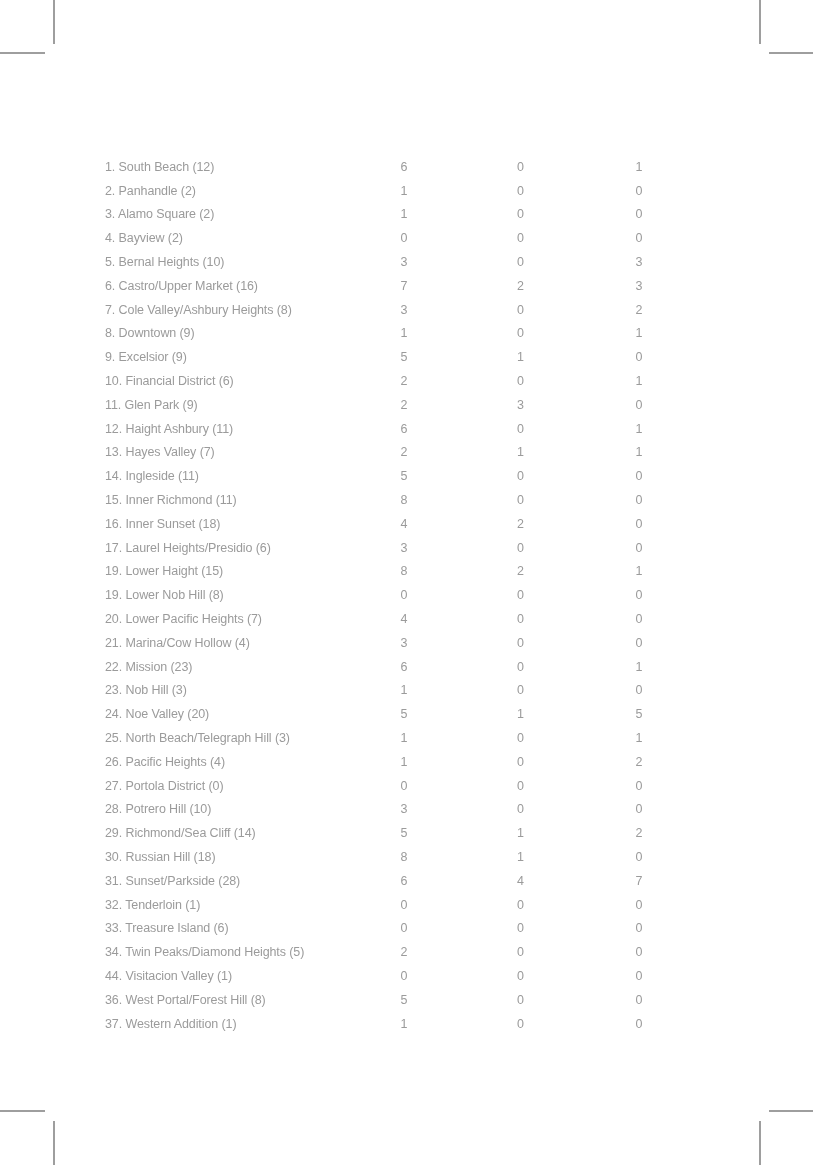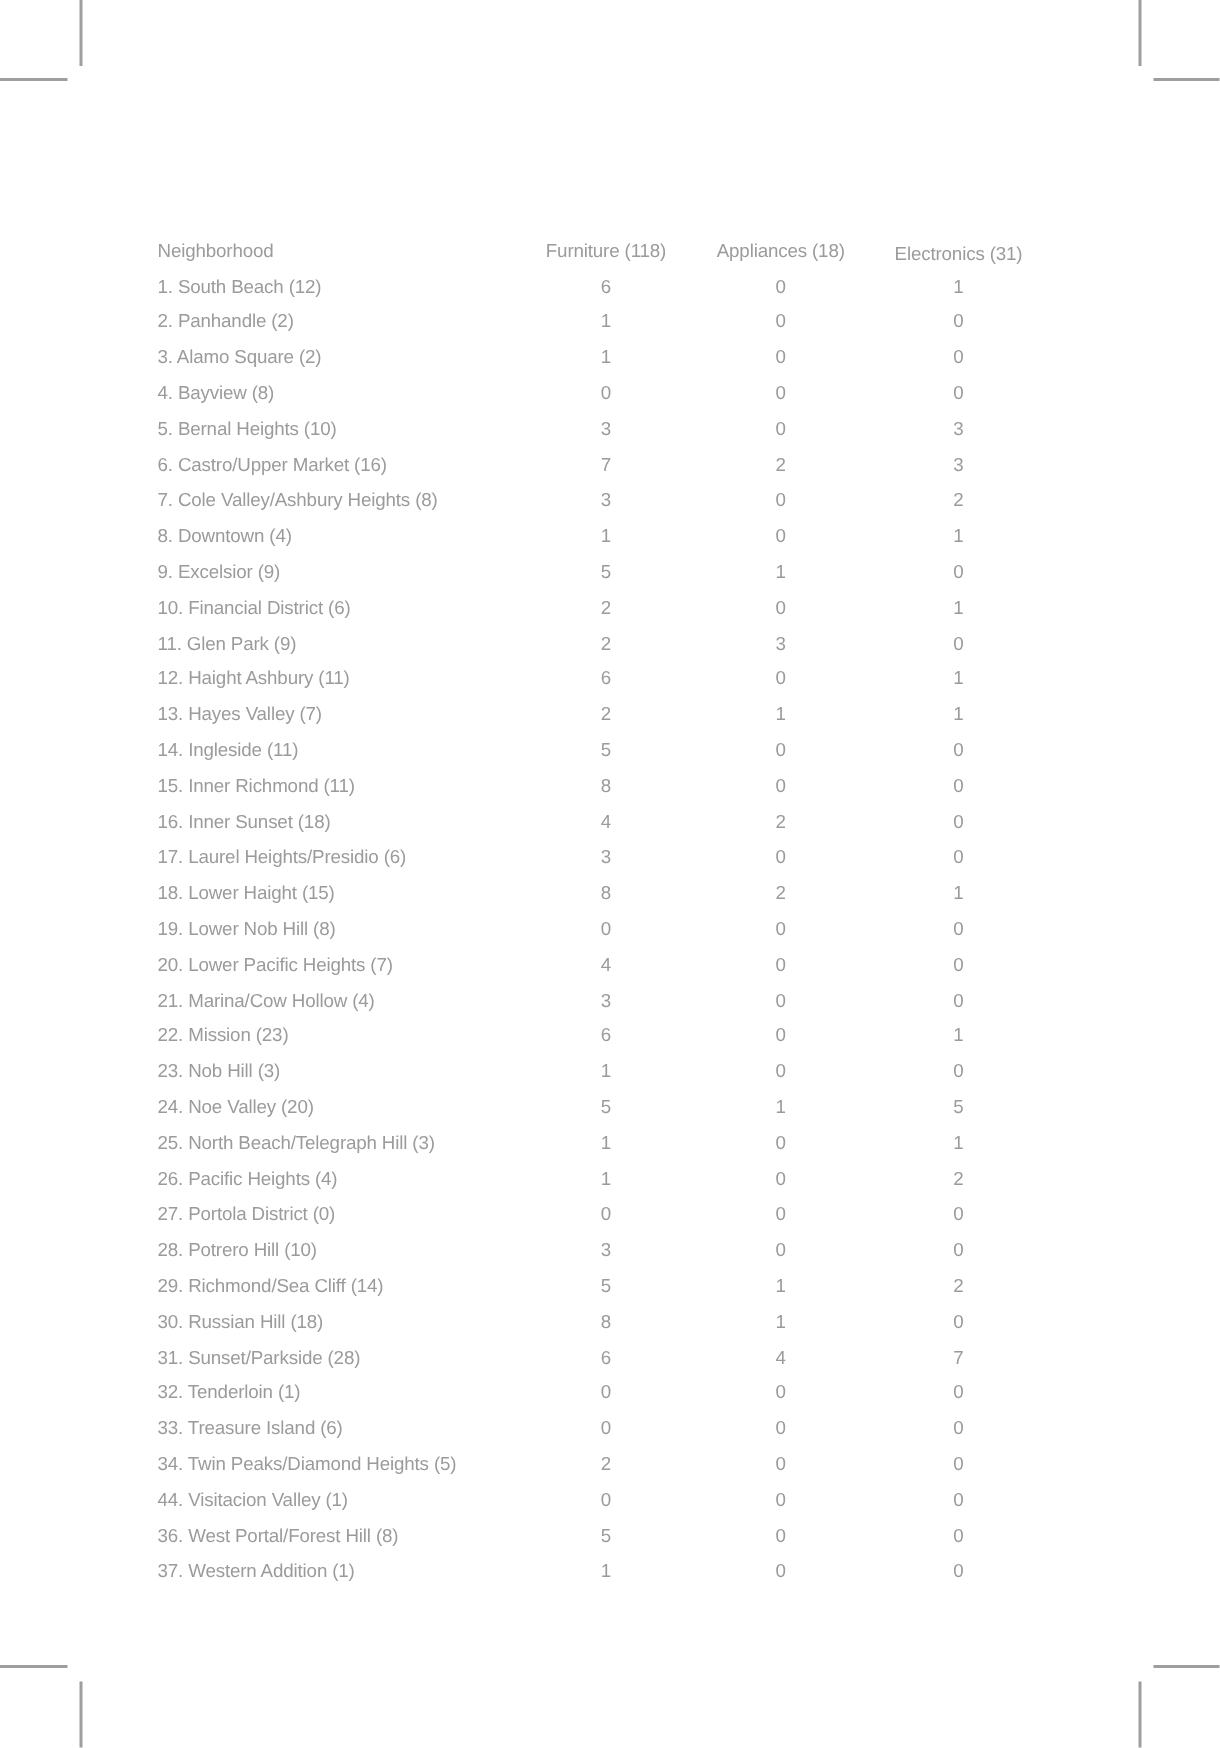--- a/index.html
+++ b/index.html
@@ -63,47 +63,41 @@
   <div class="crop-mark cm-tl-v" style="background: rgb(158, 158, 158);"></div>
   <div class="crop-mark cm-tl-h" style="background: rgb(158, 158, 158);"></div>
   <div class="crop-mark cm-tr-v" style="background: rgb(158, 158, 158);"></div>
   <div class="crop-mark cm-tr-h" style="background: rgb(158, 158, 158);"></div>
   <div class="crop-mark cm-bl-h" style="background: rgb(158, 158, 158);"></div>
   <div class="crop-mark cm-bl-v" style="background: rgb(158, 158, 158);"></div>
   <div class="crop-mark cm-br-h" style="background: rgb(158, 158, 158);"></div>
   <div class="crop-mark cm-br-v" style="background: rgb(158, 158, 158);"></div>
 
   <div class="table" style="color: rgb(155, 155, 155);">
-    <div class="row header">
-      <div class="cell name">Neighborhood</div>
-      <div class="cell f">Furniture (118)</div>
-      <div class="cell a">Appliances (18)</div>
-      <div class="cell e">Electronics (31)</div>
-    </div>
     <div id="rows">
         <div class="row">
           <div class="cell name">1. South Beach (12)</div>
           <div class="cell f">6</div>
           <div class="cell a">0</div>
           <div class="cell e">1</div>
         </div>
         <div class="row">
           <div class="cell name">2. Panhandle (2)</div>
           <div class="cell f">1</div>
           <div class="cell a">0</div>
           <div class="cell e">0</div>
         </div>
         <div class="row">
           <div class="cell name">3. Alamo Square (2)</div>
           <div class="cell f">1</div>
           <div class="cell a">0</div>
           <div class="cell e">0</div>
         </div>
         <div class="row">
-          <div class="cell name">4. Bayview (8)</div>
+          <div class="cell name">4. Bayview (2)</div>
           <div class="cell f">0</div>
           <div class="cell a">0</div>
           <div class="cell e">0</div>
         </div>
         <div class="row">
           <div class="cell name">5. Bernal Heights (10)</div>
           <div class="cell f">3</div>
           <div class="cell a">0</div>
           <div class="cell e">3</div>
         </div>
@@ -113,21 +107,21 @@
           <div class="cell a">2</div>
           <div class="cell e">3</div>
         </div>
         <div class="row">
           <div class="cell name">7. Cole Valley/Ashbury Heights (8)</div>
           <div class="cell f">3</div>
           <div class="cell a">0</div>
           <div class="cell e">2</div>
         </div>
         <div class="row">
-          <div class="cell name">8. Downtown (4)</div>
+          <div class="cell name">8. Downtown (9)</div>
           <div class="cell f">1</div>
           <div class="cell a">0</div>
           <div class="cell e">1</div>
         </div>
         <div class="row">
           <div class="cell name">9. Excelsior (9)</div>
           <div class="cell f">5</div>
           <div class="cell a">1</div>
           <div class="cell e">0</div>
         </div>
@@ -173,21 +167,21 @@
           <div class="cell a">2</div>
           <div class="cell e">0</div>
         </div>
         <div class="row">
           <div class="cell name">17. Laurel Heights/Presidio (6)</div>
           <div class="cell f">3</div>
           <div class="cell a">0</div>
           <div class="cell e">0</div>
         </div>
         <div class="row">
-          <div class="cell name">18. Lower Haight (15)</div>
+          <div class="cell name">19. Lower Haight (15)</div>
           <div class="cell f">8</div>
           <div class="cell a">2</div>
           <div class="cell e">1</div>
         </div>
         <div class="row">
           <div class="cell name">19. Lower Nob Hill (8)</div>
           <div class="cell f">0</div>
           <div class="cell a">0</div>
           <div class="cell e">0</div>
         </div>

